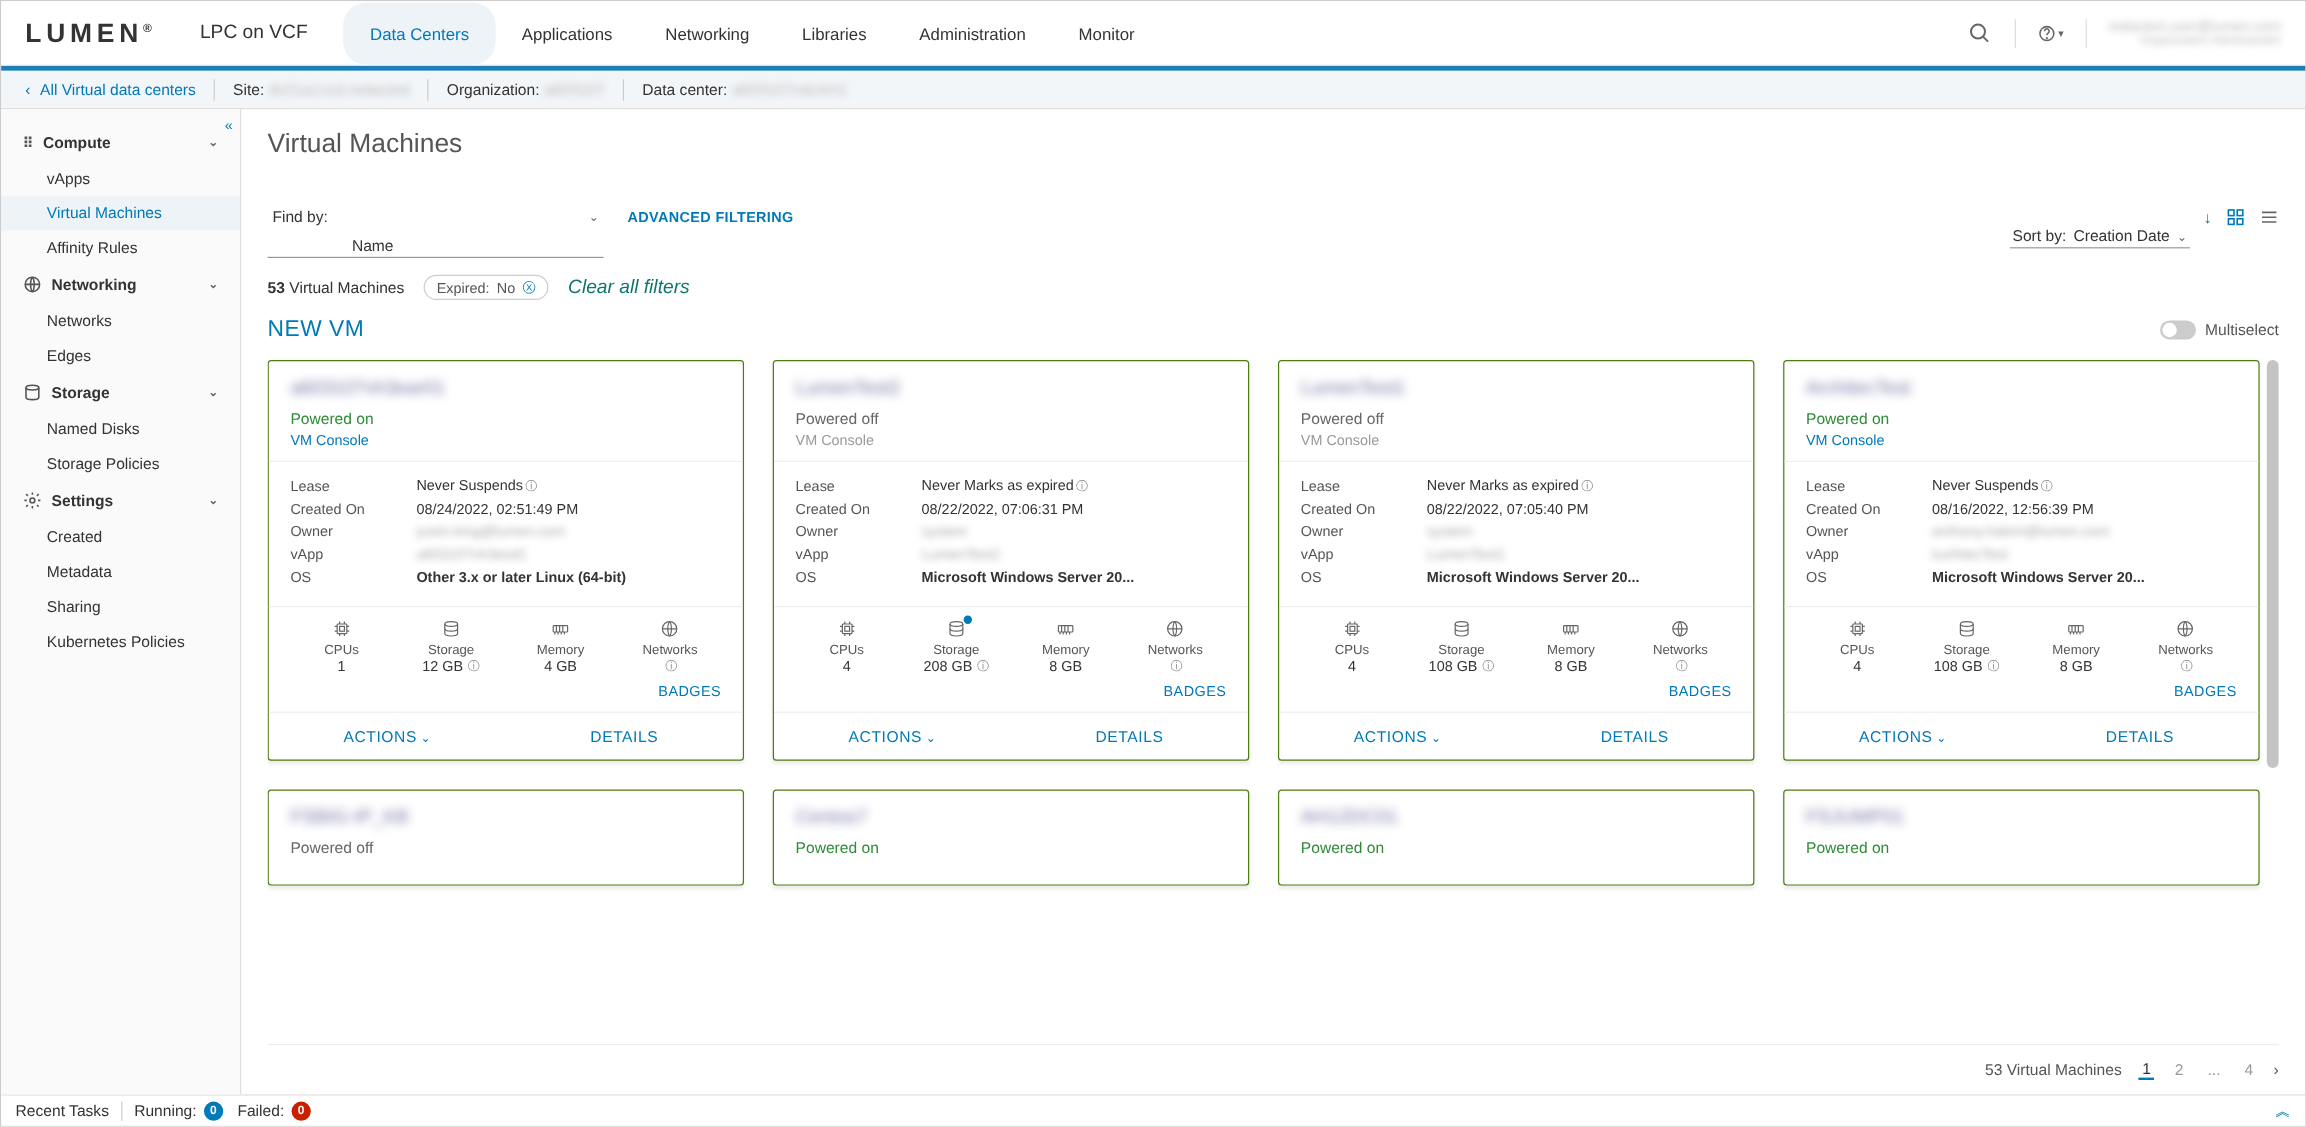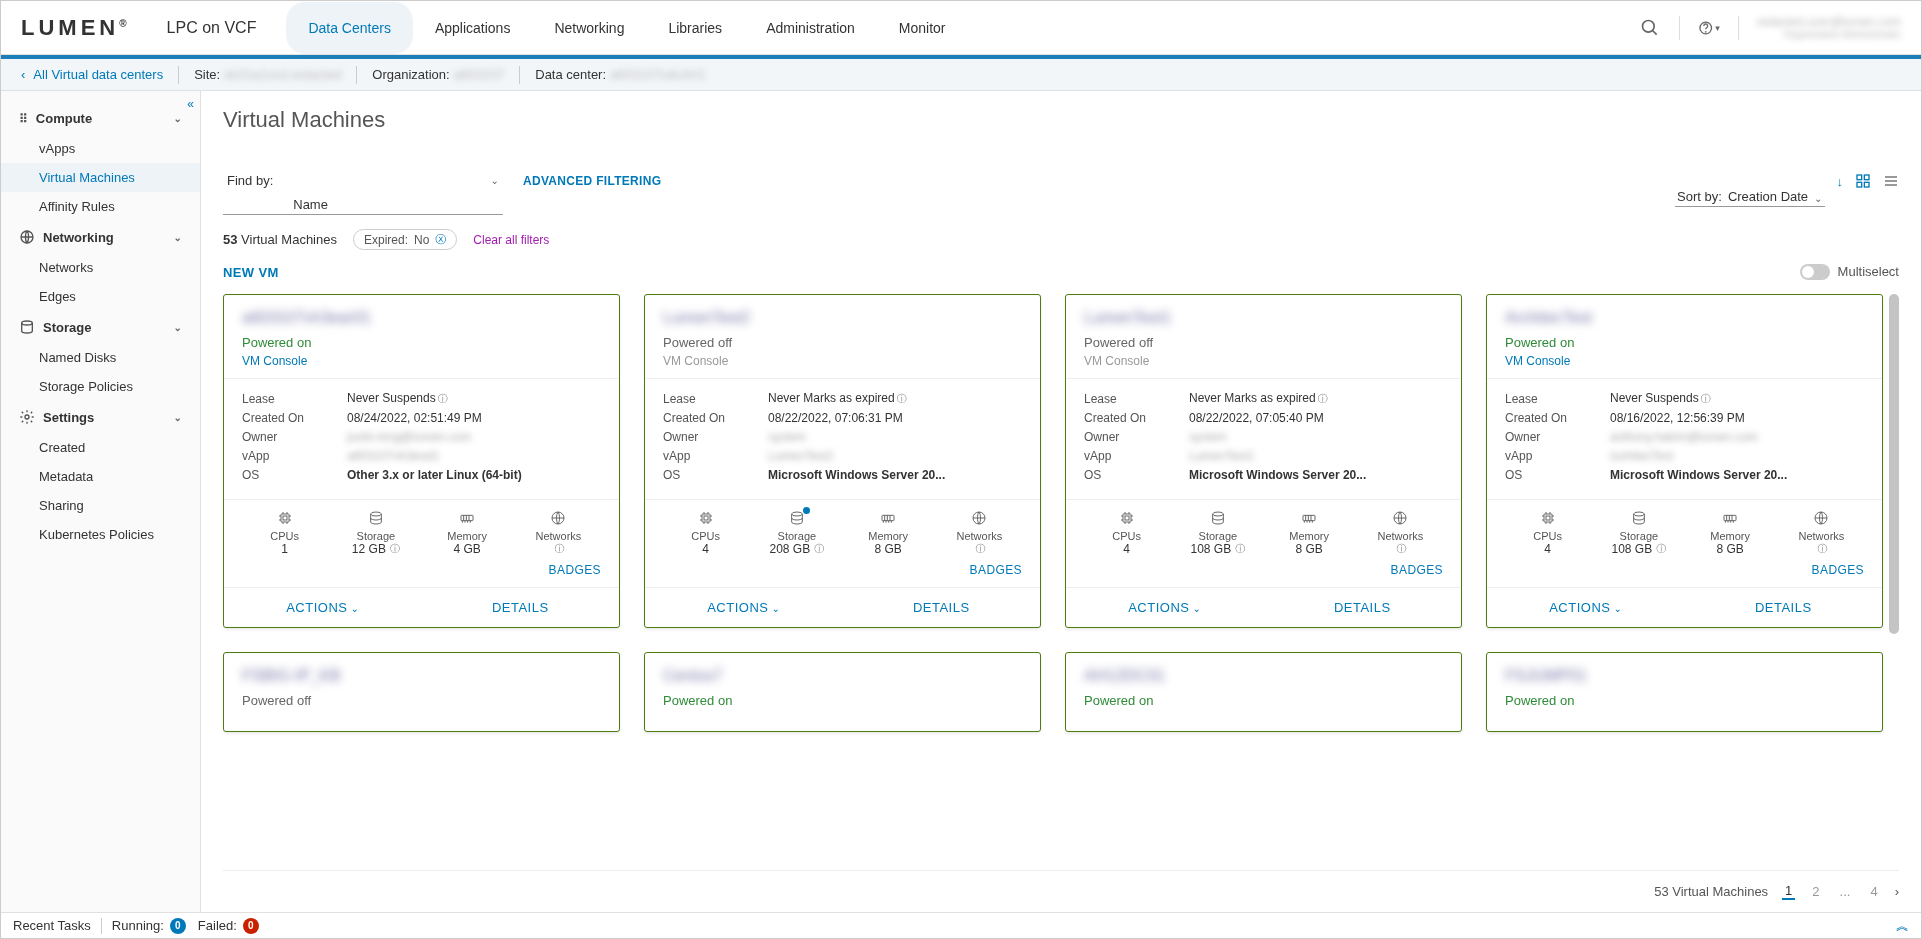--- a/index.html
+++ b/index.html
@@ -54,24 +54,24 @@
 .toolbar-right { margin-left: auto; display: flex; align-items: center; gap: 12px; }
 .sortby { display:flex; align-items:flex-end; gap:6px; font-size: 13px; color:#333; border-bottom: 1px solid #999; padding:2px 2px; cursor:pointer;margin-top:32px; }
 .view-icon { color: #0079b8; cursor: pointer; display:inline-flex; }
 .view-icon.gray { color: #666; }
 
 .filter-row { display: flex; align-items: center; gap: 16px; font-size: 13px; margin-bottom: 14px; }
 .filter-count { }
 .filter-count b { font-weight: 600; }
 .filter-chip { border: 1px solid #ccc; border-radius: 12px; padding: 2px 10px; display: flex; align-items: center; gap: 6px; font-size: 12px; color: #555; }
 .filter-chip .x { color: #0079b8; cursor:pointer; font-size: 11px; }
-.clear-filters { color: #a21caf; font-size: 12px; cursor: pointer; }
+.clear-filters { color: #0f766e; font-size: 16px; cursor: pointer; font-style: italic; }
 
 .action-row { display:flex; align-items:center; margin-bottom: 14px; }
-.new-vm { color: #0079b8; font-size: 13px; font-weight: 700; letter-spacing: 0.4px; cursor:pointer; }
+.new-vm { color: #0079b8; font-size: 19px; font-weight: 400; letter-spacing: 0.4px; cursor:pointer; }
 .multiselect { margin-left: auto; display: flex; align-items: flex-start; gap: 8px; color: #555; }
 .toggle { width: 30px; height: 16px; background: #ccc; border-radius: 8px; position: relative; }
 .toggle::after { content:''; width: 12px; height:12px; background:#fff; border-radius:50%; position:absolute; top:2px; left:2px; }
 
 
 .cards-viewport { flex:1; position:relative; overflow:hidden; }
 .cards-scroll-indicator { position:absolute; right:0; top:0px; width:10px; height:340px; background:#c4c4c4; border-radius:5px; }
 .cards { display: grid; grid-template-columns: repeat(4, 1fr); gap: 24px; padding-right: 16px; }
 .card { border: 1px solid #4d7c0f; border-radius: 3px; background: #fff; box-shadow: 0 2px 3px rgba(0,0,0,0.08); display:flex; flex-direction:column; }
 .card-header { padding: 14px 18px 10px; border-bottom: 1px solid #eee; }

